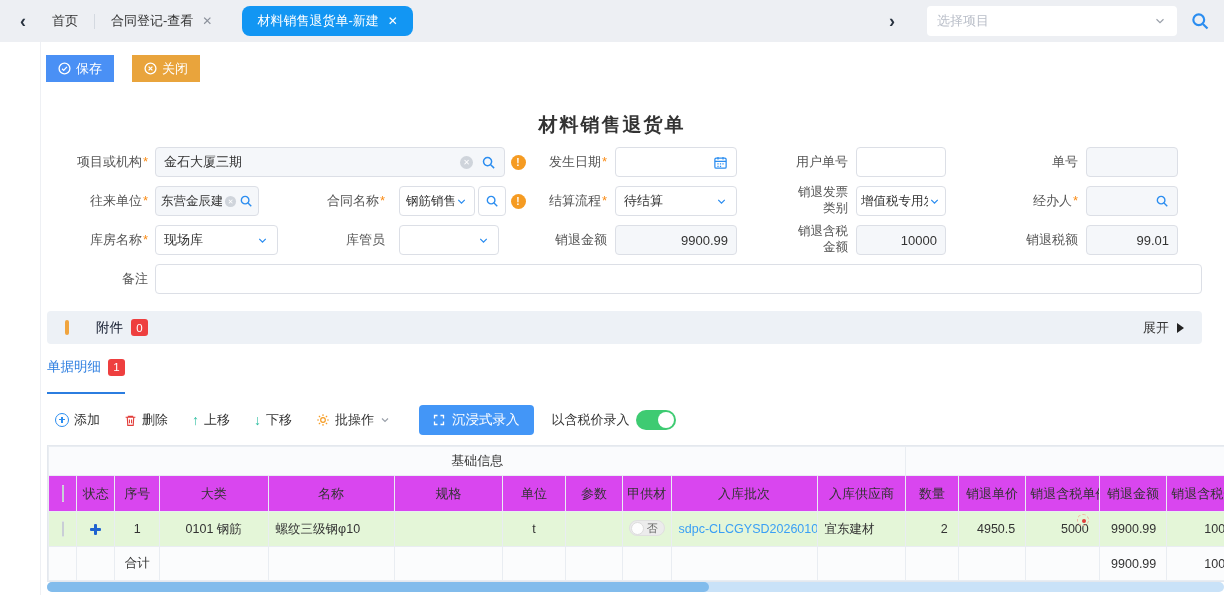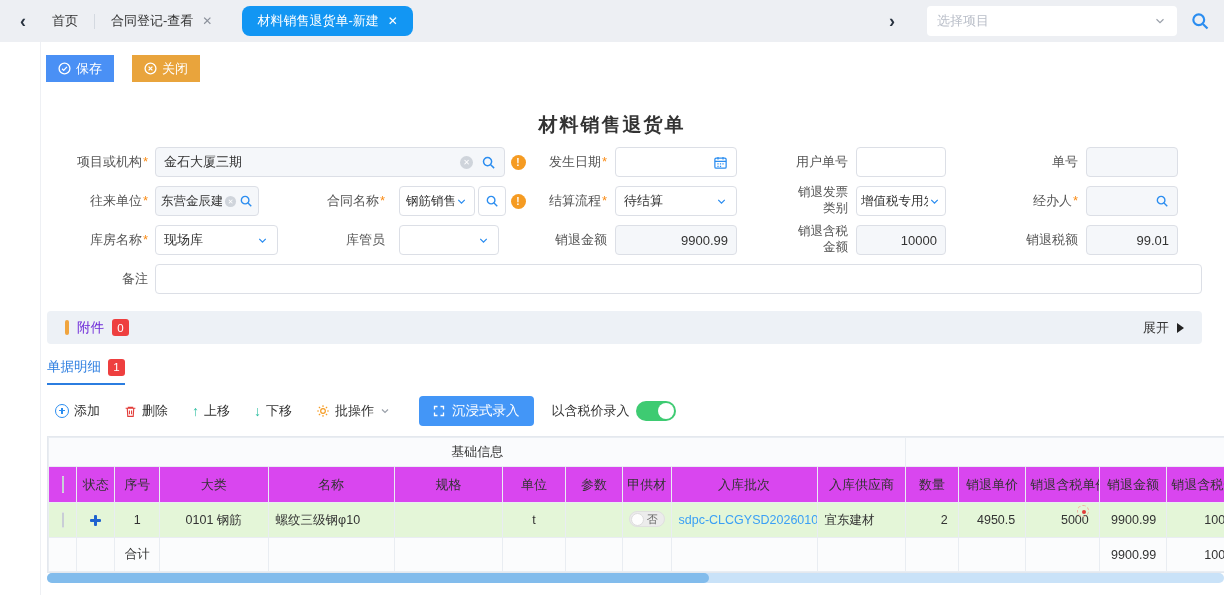--- a/index.html
+++ b/index.html
@@ -52,29 +52,29 @@
   .clear{width:13px;height:13px;border-radius:50%;background:#cfd4db;color:#fff;font-size:8px;
     display:flex;align-items:center;justify-content:center;flex:none;margin-left:auto}
   .val{overflow:hidden;white-space:nowrap}
   .sq-btn{width:28px;height:30px;border:1px solid #dcdfe6;border-radius:4px;display:flex;align-items:center;
     justify-content:center;margin-left:3px;flex:none;background:#fff;cursor:pointer}
   .remark{width:1047px}
   
   .attach{margin:17px 0 0 47px;width:1155px;height:33px;background:#edf1f6;border-radius:4px;
     display:flex;align-items:center;padding:0 18px}
   .orange-pill{width:4px;height:15px;background:#f0a43e;border-radius:2px}
-  .attach-label{margin-left:8px;font-size:13.5px;color:#6d28d9}
+  .attach-label{margin-left:27px;font-size:13.5px;color:#0f172a}
   .badge{margin-left:8px;min-width:17px;height:17px;padding:0 4px;background:#ee3f3f;color:#fff;font-size:11.5px;
     border-radius:3px;display:flex;align-items:center;justify-content:center}
   .expand{margin-left:auto;display:flex;align-items:center;gap:8px;font-size:13px;color:#333;cursor:pointer}
   .tri-right{width:0;height:0;border-left:7px solid #222;border-top:5px solid transparent;border-bottom:5px solid transparent}
   
   .dtab-row{margin:13px 0 0 47px}
   .dtab{display:inline-flex;align-items:center;gap:7px;color:#2b7de0;font-size:13.5px;
-    padding-bottom:7px;border-bottom:2px solid #2b7de0;cursor:pointer}
+    padding-bottom:16px;border-bottom:2px solid #2b7de0;cursor:pointer}
   
   .gtool{margin:11px 0 0 55px;display:flex;align-items:center;gap:24px}
   .titem{display:flex;align-items:center;gap:5px;font-size:13px;color:#333;cursor:pointer}
   .plus-circ{width:14px;height:14px;border:1.4px solid #2b8df0;border-radius:50%;position:relative}
   .plus-circ::before,.plus-circ::after{content:"";position:absolute;background:#2b8df0}
   .plus-circ::before{left:5.2px;top:2.6px;width:1.6px;height:6px}
   .plus-circ::after{left:3px;top:4.8px;width:6px;height:1.6px}
   .arrow{font-size:14px;font-weight:700}
   .up{color:#2fbfa2}.down{color:#2fbfa2}
   .immersive{display:flex;align-items:center;gap:7px;height:30px;background:#4396f7;color:#fff;border:none;

